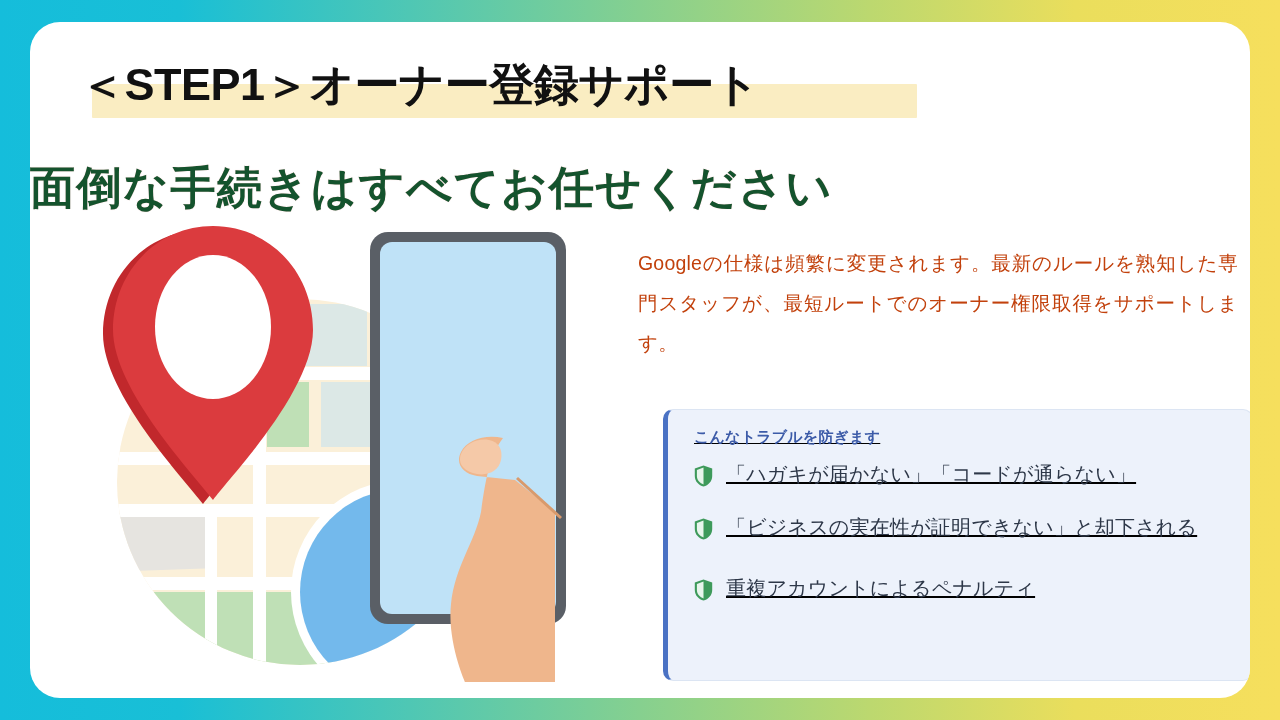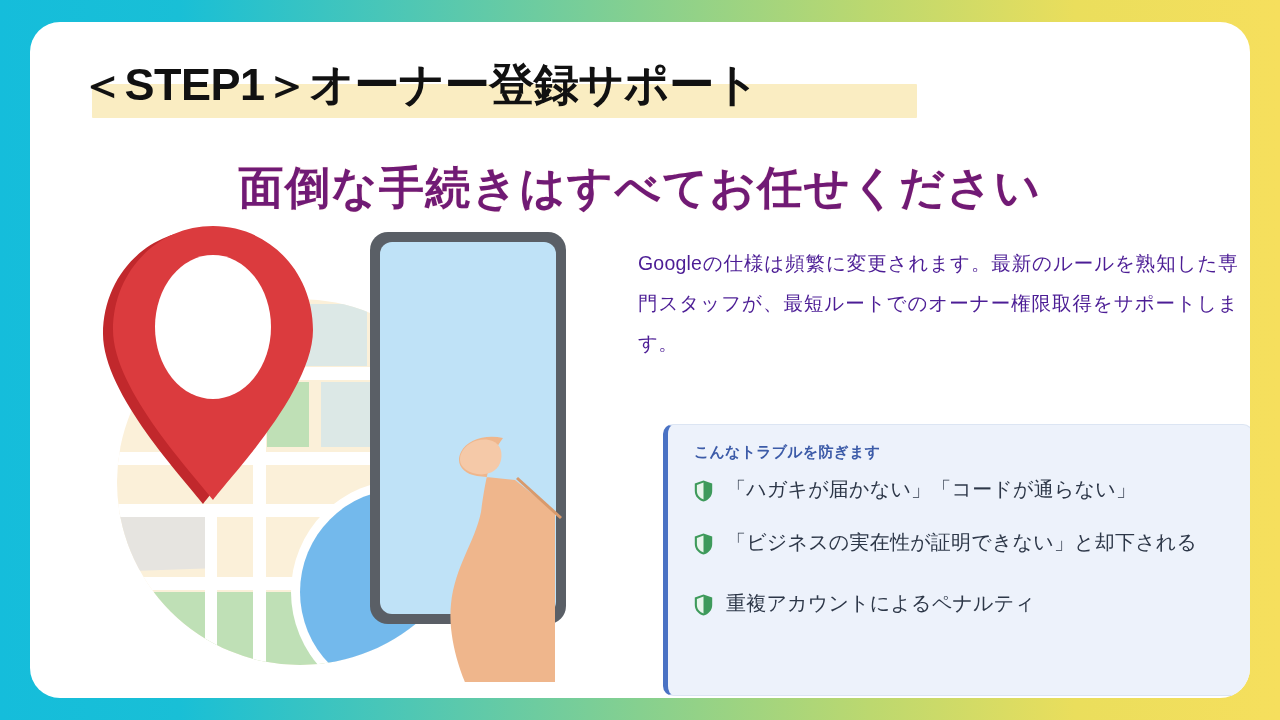--- a/index.html
+++ b/index.html
@@ -62,24 +62,23 @@
     white-space: nowrap;
     font-family: "Liberation Sans", "DejaVu Sans", sans-serif;
   }
 
   
   .subtitle {
     position: absolute;
     left: 0;
     right: 0;
     top: 136px;
-    text-align: center;
     font-size: 45px;
     font-weight: 700;
-    color: #701a75;
+    color: #14532d;
     letter-spacing: 1.5px;
     white-space: nowrap;
     font-family: "Liberation Sans", "DejaVu Sans", sans-serif;
     text-shadow: 0 0 1px rgba(235,87,87,0.35);
   }
 
   
   .illustration {
     position: absolute;
     left: 55px;
@@ -92,38 +91,39 @@
   
   .right-col {
     position: absolute;
     left: 608px;
     top: 222px;
     width: 600px;
   }
   .body-text {
     font-size: 19.5px;
     line-height: 2.05;
-    color: #4c1d95;
+    color: #c2410c;
     letter-spacing: 0.2px;
     font-family: "Liberation Sans", "DejaVu Sans", sans-serif;
     text-align: justify;
   }
 
   
   .info-box {
     position: absolute;
     left: 633px;
-    top: 402px;
+    top: 387px;
     width: 590px;
     height: 272px;
     background: #EDF2FB;
     border: 1px solid #DCE5F3;
     border-left: 5px solid #4A72C4;
     border-radius: 10px;
     padding: 18px 24px 3px 26px;
+    text-decoration: underline;
   }
   .info-head {
     font-size: 15px;
     font-weight: 700;
     color: #3C5BA8;
     letter-spacing: 0.2px;
     margin-bottom: 14px;
     font-family: "Liberation Sans", "DejaVu Sans", sans-serif;
   }
   .info-list { list-style: none; }

